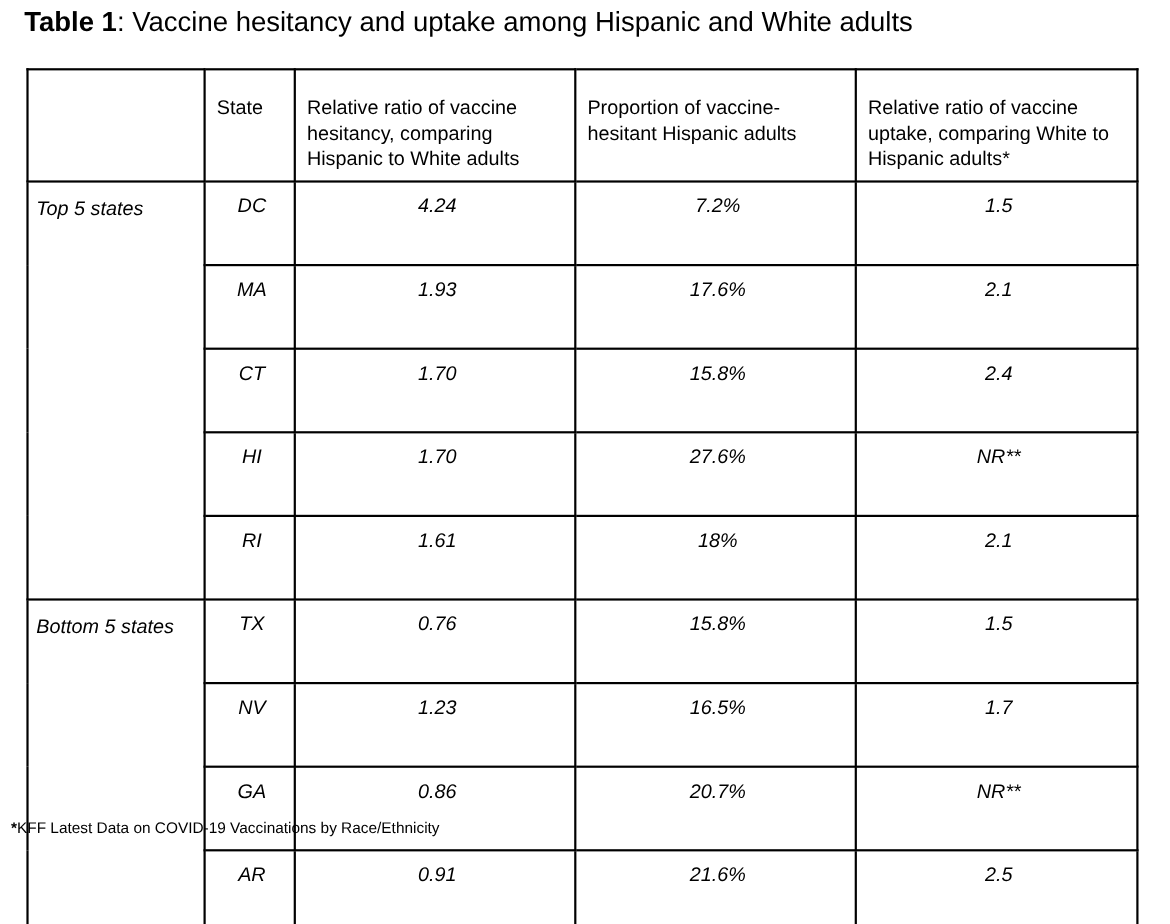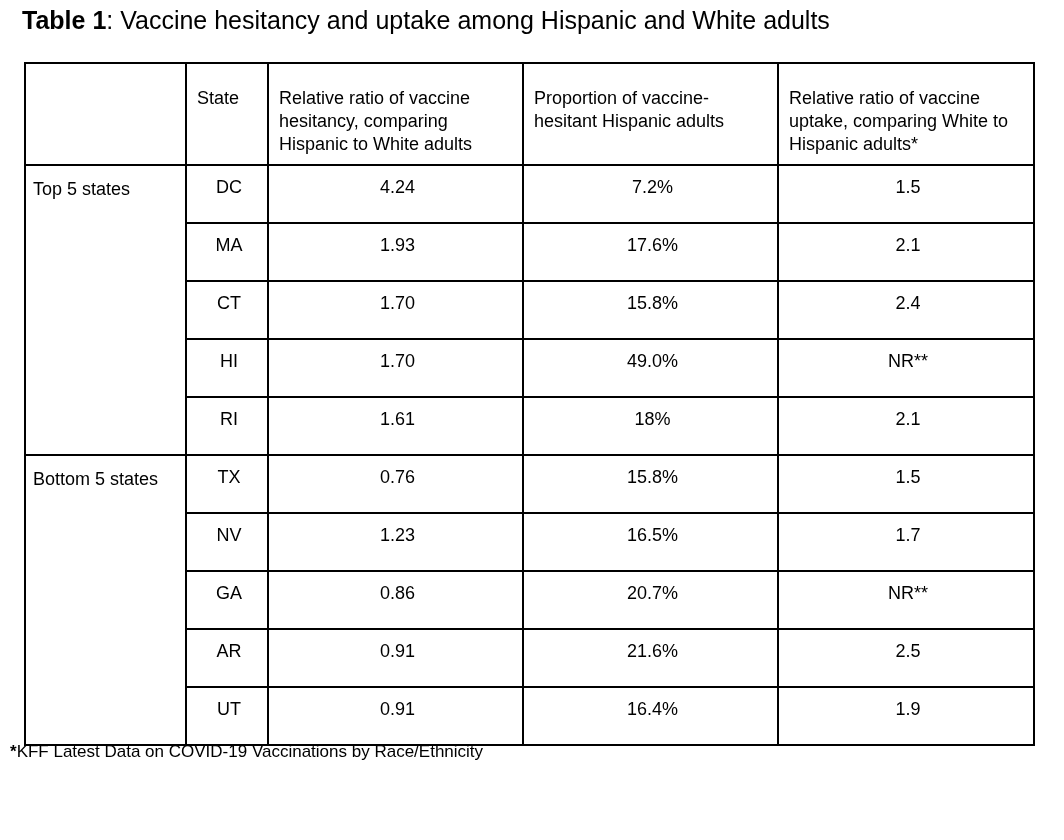--- a/index.html
+++ b/index.html
@@ -40,37 +40,37 @@
     font-weight: normal;
     vertical-align: top;
     overflow: hidden;
   }
   .data-table th {
     text-align: left;
     line-height: 23px;
     padding: 23px 12px 8px 10px;
   }
   tr.header-row { height: 91px; }
-  tr.data-row { height: 58px; }
+  tr.data-row { height: 76px; font-style: italic; }
   td.group-cell {
     text-align: left;
     padding: 12px 6px 6px 7px;
     line-height: 23px;
   }
   td.state-cell, td.num-cell {
     text-align: center;
     padding: 10px 0 6px 4px;
     line-height: 23px;
   }
 
   .footnote {
     position: absolute;
     left: 10px;
     top: 737px;
-    font-size: 17px;
+    font-size: 14px;
     line-height: 30px;
   }
   .footnote .fn-line { white-space: nowrap; }
   .fn-bold { font-weight: bold; }
 </style>
 </head>
 <body>
 
 <div class="page">
 
@@ -110,21 +110,21 @@
       </tr>
       <tr class="data-row">
         <td class="state-cell">CT</td>
         <td class="num-cell">1.70</td>
         <td class="num-cell">15.8%</td>
         <td class="num-cell">2.4</td>
       </tr>
       <tr class="data-row">
         <td class="state-cell">HI</td>
         <td class="num-cell">1.70</td>
-        <td class="num-cell">49.0%</td>
+        <td class="num-cell">27.6%</td>
         <td class="num-cell">NR**</td>
       </tr>
       <tr class="data-row">
         <td class="state-cell">RI</td>
         <td class="num-cell">1.61</td>
         <td class="num-cell">18%</td>
         <td class="num-cell">2.1</td>
       </tr>
 
       <tr class="data-row">

